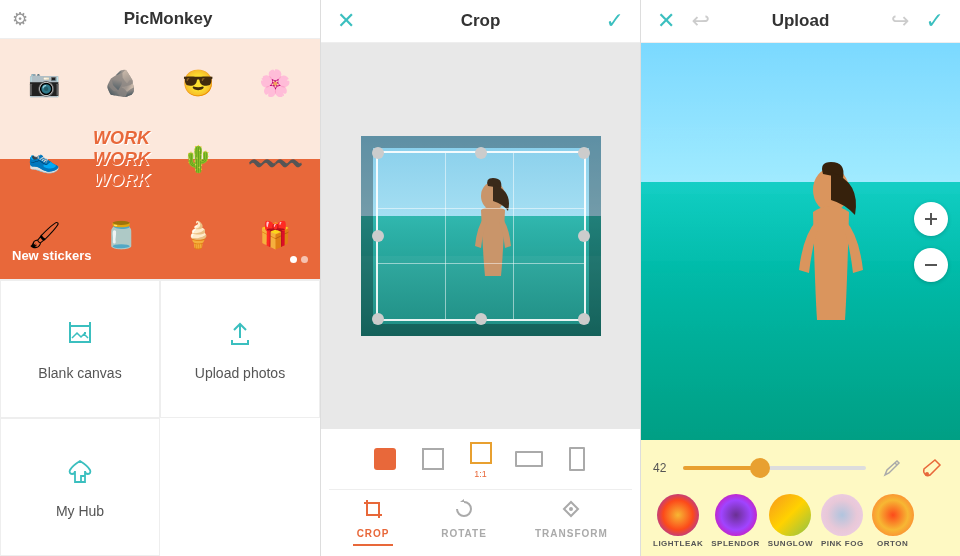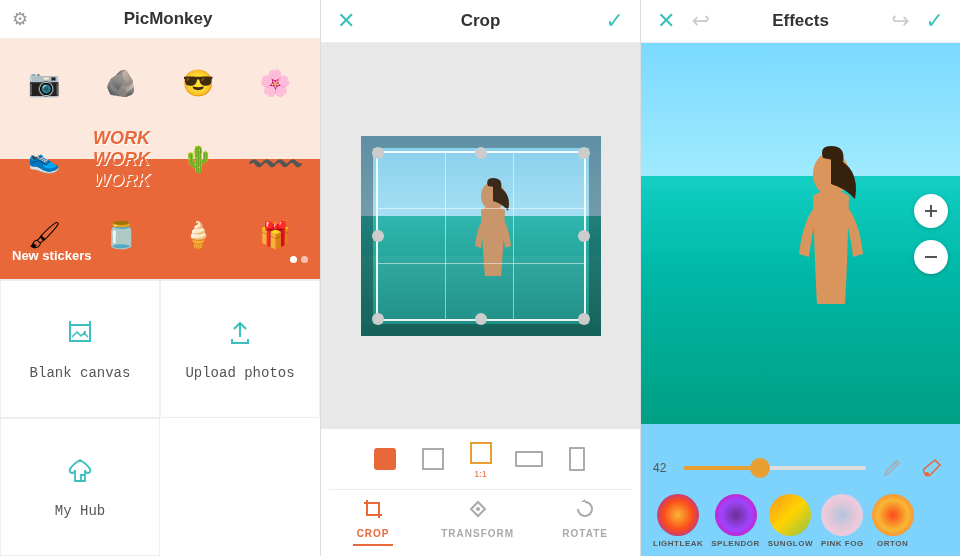--- a/index.html
+++ b/index.html
@@ -93,21 +93,20 @@
       background: rgba(255,255,255,0.6);
     }
     .dot.active { background: #fff; }
 
     .action-grid {
       display: grid;
       grid-template-columns: 1fr 1fr;
       grid-template-rows: 1fr 1fr;
       flex: 1;
       border-top: 1px solid #eee;
-      font-family: Liberation Mono, monospace;
     }
     .action-cell {
       display: flex;
       flex-direction: column;
       align-items: center;
       justify-content: center;
       border: 1px solid #eee;
       cursor: pointer;
       gap: 8px;
     }
@@ -332,22 +331,22 @@
       display: flex;
       align-items: center;
       justify-content: center;
       font-size: 20px;
       color: #555;
       cursor: pointer;
       box-shadow: 0 1px 4px rgba(0,0,0,0.2);
     }
 
     .effects-toolbar {
-      background: #7dd3fc;
-      padding: 28px 12px 8px;
+      background: #fef9c3;
+      padding: 12px 12px 8px;
     }
 
     .effects-slider-row {
       display: flex;
       align-items: center;
       gap: 10px;
       margin-bottom: 10px;
     }
     .effects-slider {
       flex: 1;
@@ -594,46 +593,46 @@
             <path d="M2 5 L17 5 L17 20" stroke="#e8683a" stroke-width="2" fill="none"></path>
             <rect x="5" y="5" width="12" height="12" stroke="#e8683a" stroke-width="1.5" fill="none"></rect>
           </svg>
         </span>
         <span class="crop-tab-label">CROP</span>
         <div class="crop-tab-underline"></div>
       </div>
       <div class="crop-tab">
         <span class="crop-tab-icon">
           <svg width="22" height="22" viewBox="0 0 22 22" fill="none">
+            <path d="M4 11 A7 7 0 1 0 11 4" stroke="#aaa" stroke-width="2" fill="none"></path>
+            <path d="M11 4 L7 4 L11 1 L11 4Z" fill="#aaa"></path>
+          </svg>
+        </span>
+        <span class="crop-tab-label">ROTATE</span>
+      </div>
+      <div class="crop-tab">
+        <span class="crop-tab-icon">
+          <svg width="22" height="22" viewBox="0 0 22 22" fill="none">
             <path d="M4 11 L11 4 L18 11 L11 18 Z" stroke="#aaa" stroke-width="2" fill="none"></path>
             <circle cx="11" cy="11" r="2" fill="#aaa"></circle>
           </svg>
         </span>
         <span class="crop-tab-label">TRANSFORM</span>
       </div>
-      <div class="crop-tab">
-        <span class="crop-tab-icon">
-          <svg width="22" height="22" viewBox="0 0 22 22" fill="none">
-            <path d="M4 11 A7 7 0 1 0 11 4" stroke="#aaa" stroke-width="2" fill="none"></path>
-            <path d="M11 4 L7 4 L11 1 L11 4Z" fill="#aaa"></path>
-          </svg>
-        </span>
-        <span class="crop-tab-label">ROTATE</span>
-      </div>
     </div>
   </div>
 </div>
 
 <div id="panel-effects">
   <div class="effects-header">
     <div class="effects-header-left">
       <span class="fx-icon">✕</span>
       <span class="fx-icon disabled">↩</span>
     </div>
-    <span class="effects-title">Effects</span>
+    <span class="effects-title">Upload</span>
     <div class="effects-header-right">
       <span class="fx-icon disabled">↪</span>
       <span class="fx-icon">✓</span>
     </div>
   </div>
 
   <div class="effects-photo">
     <div class="fx-photo-bg">
 
       <div style="position:absolute;top:0;left:0;right:0;height:55%;background:linear-gradient(180deg,#87ceeb 0%,#b8e8f5 100%);"></div>

